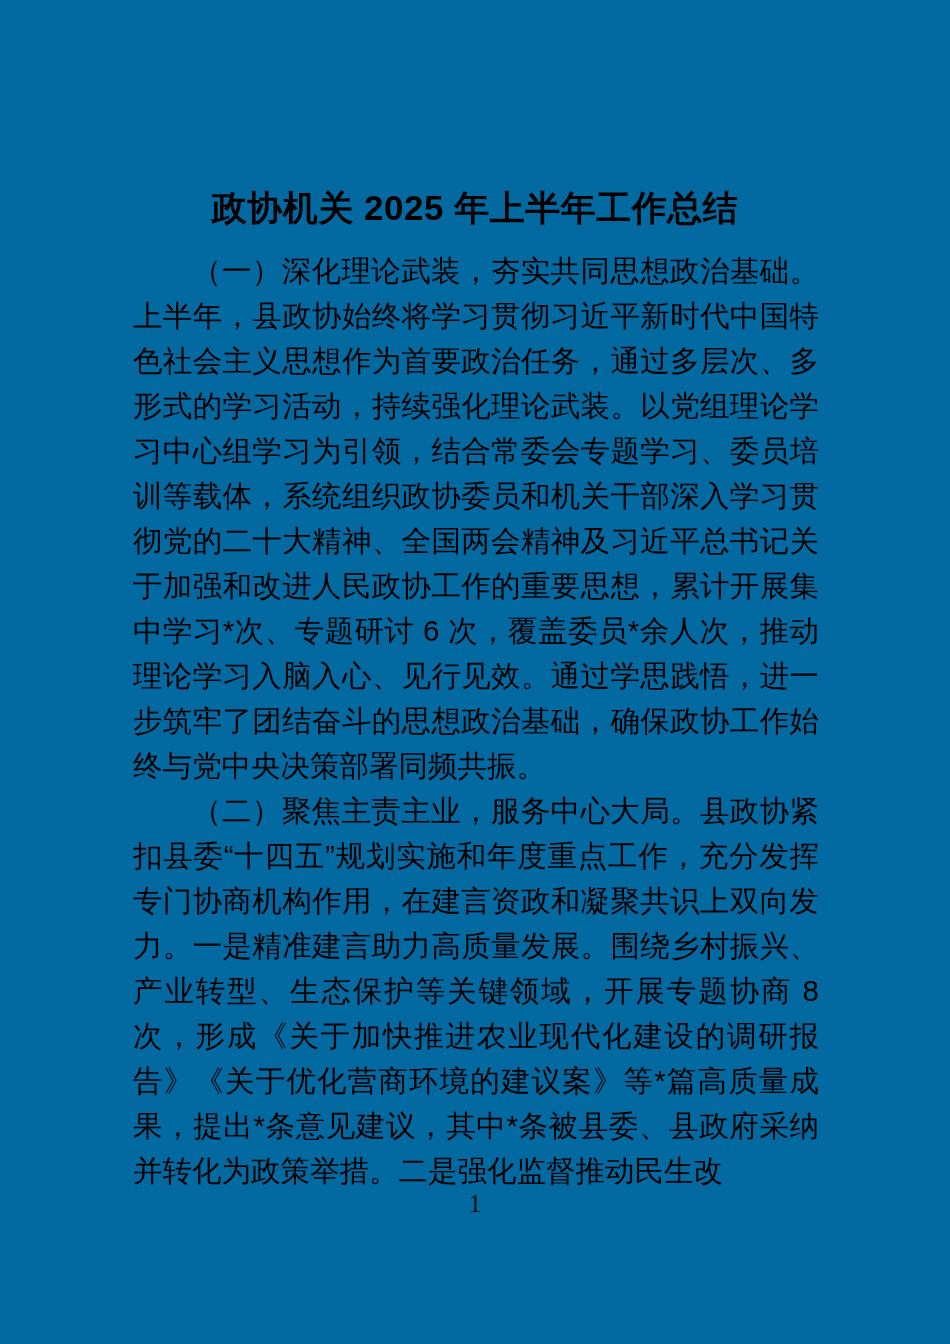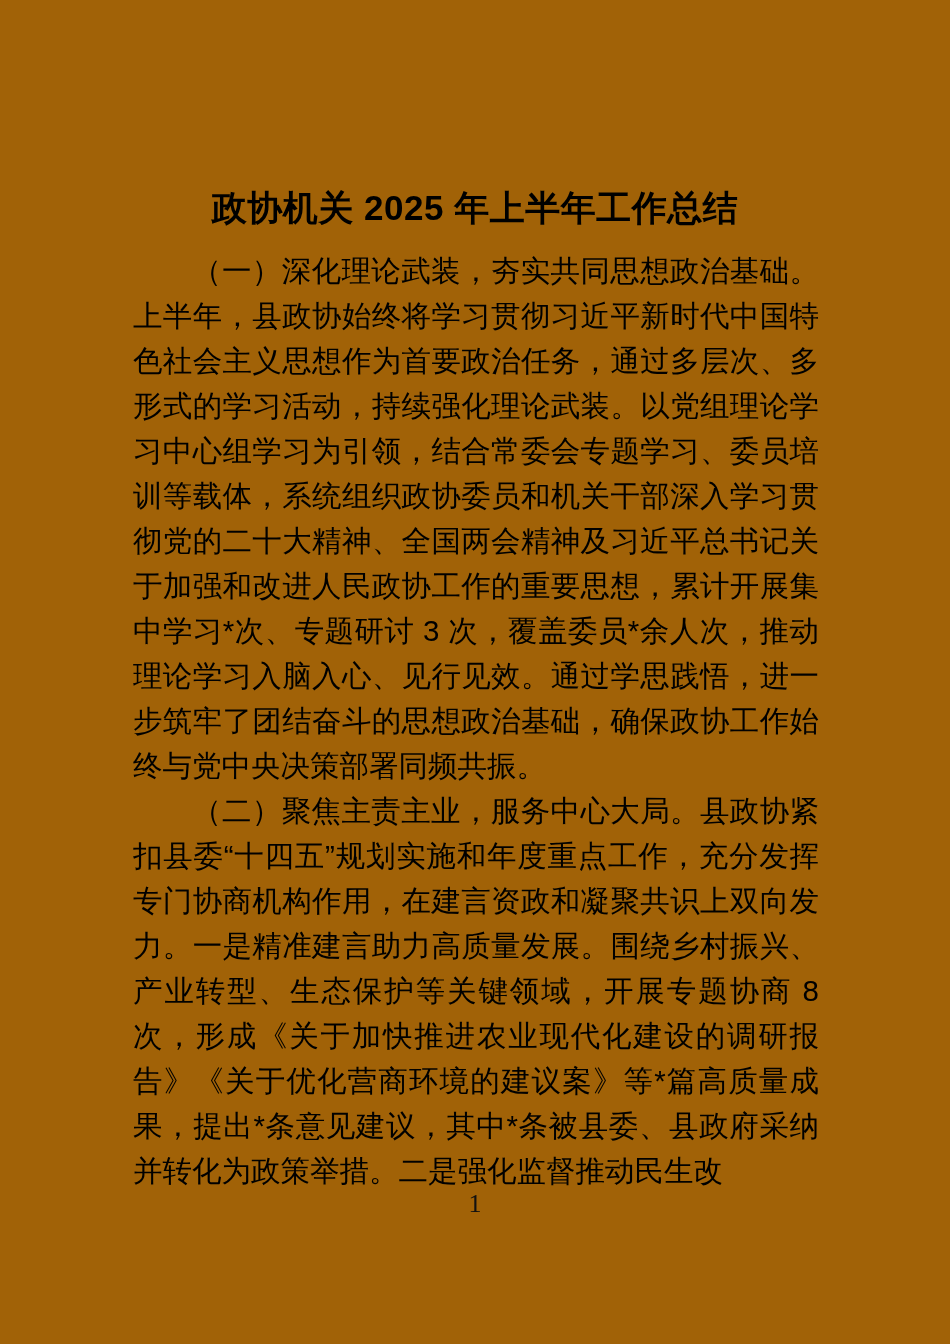--- a/index.html
+++ b/index.html
@@ -12,21 +12,21 @@
     font-family: "Liberation Sans", "DejaVu Sans", sans-serif;
     color: #000000;
     -webkit-font-smoothing: antialiased;
   }
 
   .page {
     position: relative;
     width: 950px;
     height: 1344px;
     margin: 0 auto;
-    background: #a16207;
+    background: #0369a1;
     overflow: hidden;
     box-sizing: border-box;
   }
 
   
   .doc-title {
     position: absolute;
     left: 0;
     right: 0;
     top: 163px;
@@ -79,21 +79,21 @@
 <body>
 
 <div class="page">
 
   <h1 class="doc-title">政协机关 2025 年上半年工作总结</h1>
 
   <div class="body-block">
 
 
 
-    <p class="para">（一）深化理论武装，夯实共同思想政治基础。上半年，县政协始终将学习贯彻习近平新时代中国特色社会主义思想作为首要政治任务，通过多层次、多形式的学习活动，持续强化理论武装。以党组理论学习中心组学习为引领，结合常委会专题学习、委员培训等载体，系统组织政协委员和机关干部深入学习贯彻党的二十大精神、全国两会精神及习近平总书记关于加强和改进人民政协工作的重要思想，累计开展集中学习*次、专题研讨 3 次，覆盖委员*余人次，推动理论学习入脑入心、见行见效。通过学思践悟，进一步筑牢了团结奋斗的思想政治基础，确保政协工作始终与党中央决策部署同频共振。</p>
+    <p class="para">（一）深化理论武装，夯实共同思想政治基础。上半年，县政协始终将学习贯彻习近平新时代中国特色社会主义思想作为首要政治任务，通过多层次、多形式的学习活动，持续强化理论武装。以党组理论学习中心组学习为引领，结合常委会专题学习、委员培训等载体，系统组织政协委员和机关干部深入学习贯彻党的二十大精神、全国两会精神及习近平总书记关于加强和改进人民政协工作的重要思想，累计开展集中学习*次、专题研讨 6 次，覆盖委员*余人次，推动理论学习入脑入心、见行见效。通过学思践悟，进一步筑牢了团结奋斗的思想政治基础，确保政协工作始终与党中央决策部署同频共振。</p>
 
     <p class="para">（二）聚焦主责主业，服务中心大局。县政协紧扣县委“十四五”规划实施和年度重点工作，充分发挥专门协商机构作用，在建言资政和凝聚共识上双向发力。一是精准建言助力高质量发展。围绕乡村振兴、产业转型、生态保护等关键领域，开展专题协商 8 次，形成《关于加快推进农业现代化建设的调研报告》《关于优化营商环境的建议案》等*篇高质量成果，提出*条意见建议，其中*条被县委、县政府采纳并转化为政策举措。二是强化监督推动民生改</p>
 
   </div>
 
   <div class="page-number">1</div>
 
 </div>
 
 </body></html>

